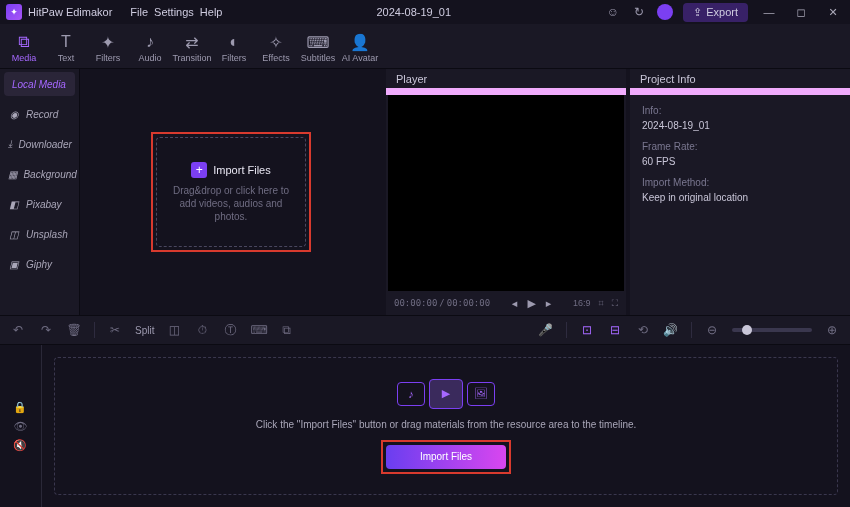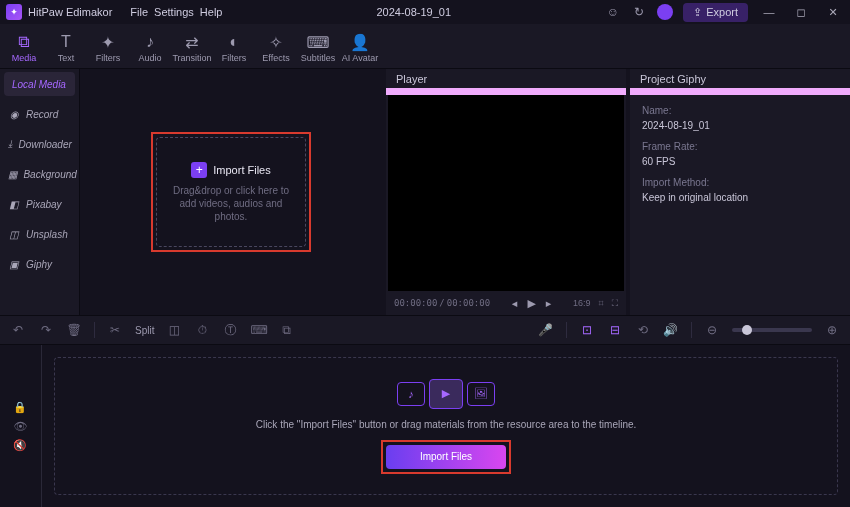--- a/index.html
+++ b/index.html
@@ -194,23 +194,23 @@
         </div>
         <div class="right">
           <span>16:9</span>
           <span>⌗</span>
           <span>⛶</span>
         </div>
       </div>
     </div>
 
     <div class="info">
-      <div class="panel-head">Project Giphy</div>
+      <div class="panel-head">Project Info</div>
       <div class="info-body">
-        <div class="lab">Name:</div>
+        <div class="lab">Info:</div>
         <div class="val">2024-08-19_01</div>
         <div class="lab">Frame Rate:</div>
         <div class="val">60 FPS</div>
         <div class="lab">Import Method:</div>
         <div class="val">Keep in original location</div>
       </div>
     </div>
   </div>
 
   <div class="tl-toolbar">

